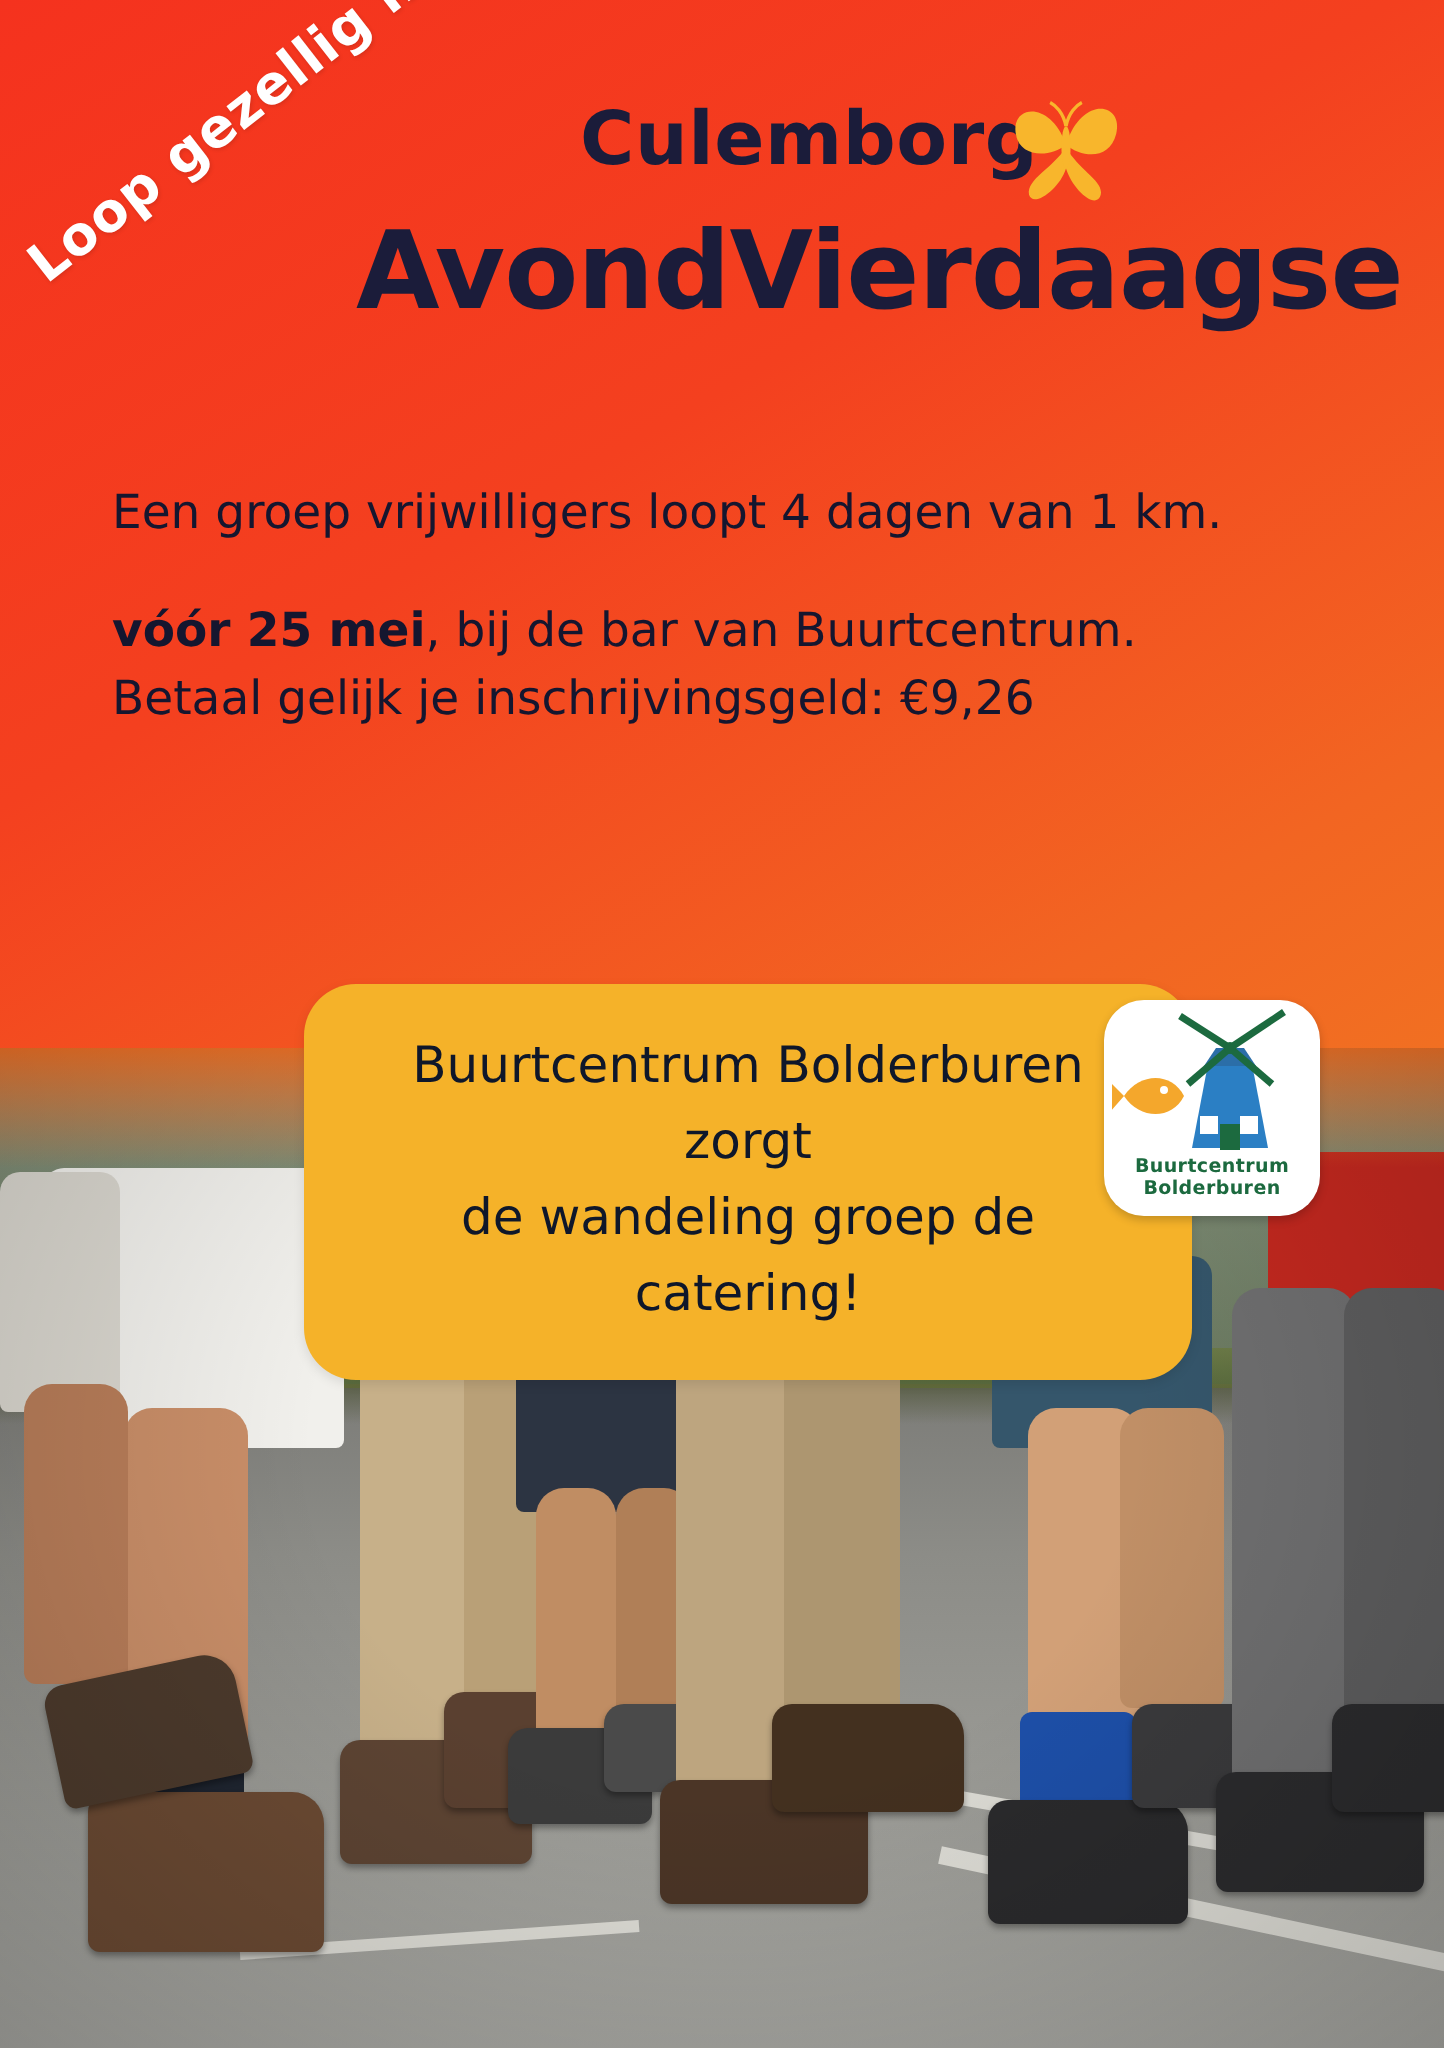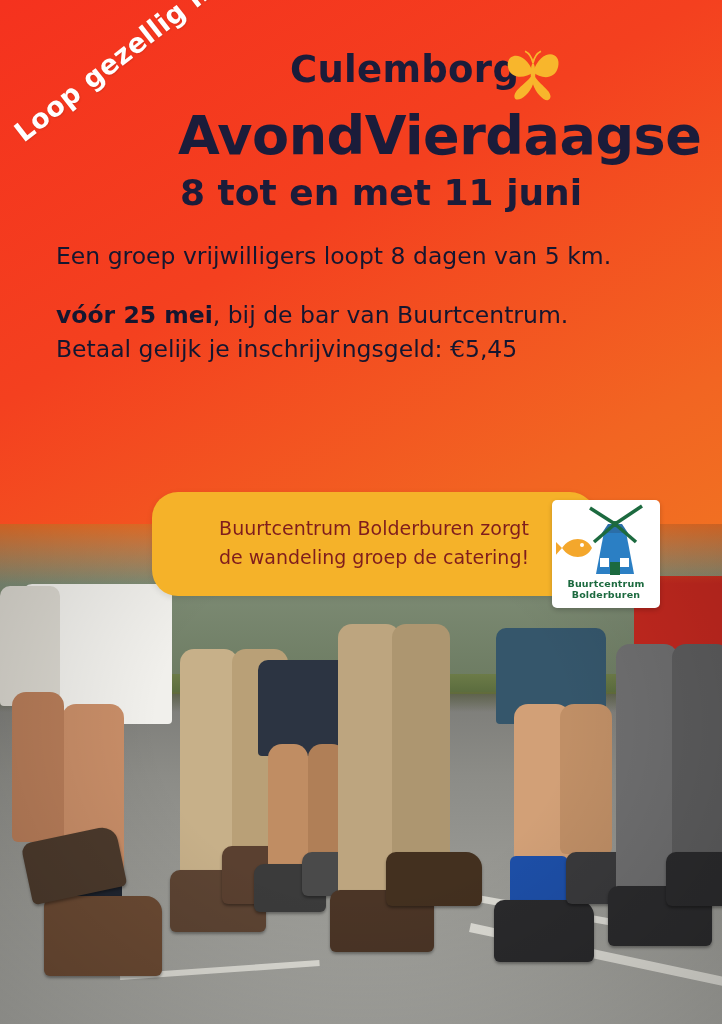--- a/index.html
+++ b/index.html
@@ -154,37 +154,37 @@
 
   
   .callout {
     position: absolute;
     left: 152px;
     top: 492px;
     width: 396px;
     padding: 22px 24px 24px 24px;
     background: #f5b229;
     border-radius: 26px;
-    color: #7f1d1d;
-    font-size: 19px;
+    color: #0f172a;
+    font-size: 25px;
     line-height: 1.52;
     text-align: center;
     box-shadow: 0 2px 6px rgba(0,0,0,.10);
   }
   .callout .ln { display: block; }
 
   
   .logo {
     position: absolute;
     left: 552px;
     top: 500px;
     width: 108px;
     height: 108px;
     background: #ffffff;
-    border-radius: 5px;
+    border-radius: 20px;
     box-shadow: 0 2px 5px rgba(0,0,0,.2);
     overflow: hidden;
   }
   .logo .sky { position: absolute; inset: 4px; background: #ffffff; border-radius: 10px; }
   .logo .logo-text {
     position: absolute;
     left: 0; right: 0; bottom: 7px;
     text-align: center;
     color: #1c6a3f;
     font-size: 9.5px;
@@ -259,41 +259,40 @@
     <div class="topfade"></div>
     <div class="vignette"></div>
   </div>
 
   <div class="diag-text">Loop gezellig mee!</div>
 
   <div class="city">Culemborg</div>
 
   <div class="title">AvondVierdaagse</div>
 
-  <div class="dates">8 tot en met 11 juni</div>
 
   <svg class="butterfly" viewBox="0 0 100 100">
     <g fill="#f8b62c">
       <path d="M50 52 C38 18, 8 22, 12 44 C15 62, 38 62, 50 52 Z"></path>
       <path d="M50 52 C62 14, 94 20, 88 44 C83 64, 62 62, 50 52 Z"></path>
       <path d="M50 54 C40 70, 20 78, 22 90 C25 100, 45 86, 50 70 Z"></path>
       <path d="M50 54 C60 72, 80 80, 76 91 C72 101, 55 86, 50 70 Z"></path>
       <ellipse cx="50" cy="54" rx="3.5" ry="16"></ellipse>
       <path d="M50 38 C48 28, 42 22, 38 20" stroke="#f8b62c" stroke-width="2.5" fill="none"></path>
       <path d="M50 38 C52 28, 58 22, 62 20" stroke="#f8b62c" stroke-width="2.5" fill="none"></path>
     </g>
   </svg>
 
   <div class="body-copy">
     <p class="">
-      <span class="ln">Een groep vrijwilligers loopt 8 dagen van 5 km.</span>
+      <span class="ln">Een groep vrijwilligers loopt 4 dagen van 1 km.</span>
     </p>
     <p class="tight">
       <span class="ln"><b>vóór 25 mei</b><span>, bij de bar van Buurtcentrum.</span></span>
-      <span class="ln">Betaal gelijk je inschrijvingsgeld: €5,45</span>
+      <span class="ln">Betaal gelijk je inschrijvingsgeld: €9,26</span>
     </p>
   </div>
 
   <div class="callout">
     <span class="ln">Buurtcentrum Bolderburen zorgt</span>
     <span class="ln">de wandeling groep de catering!</span>
   </div>
 
   <div class="logo">
     <div class="sky"></div>

